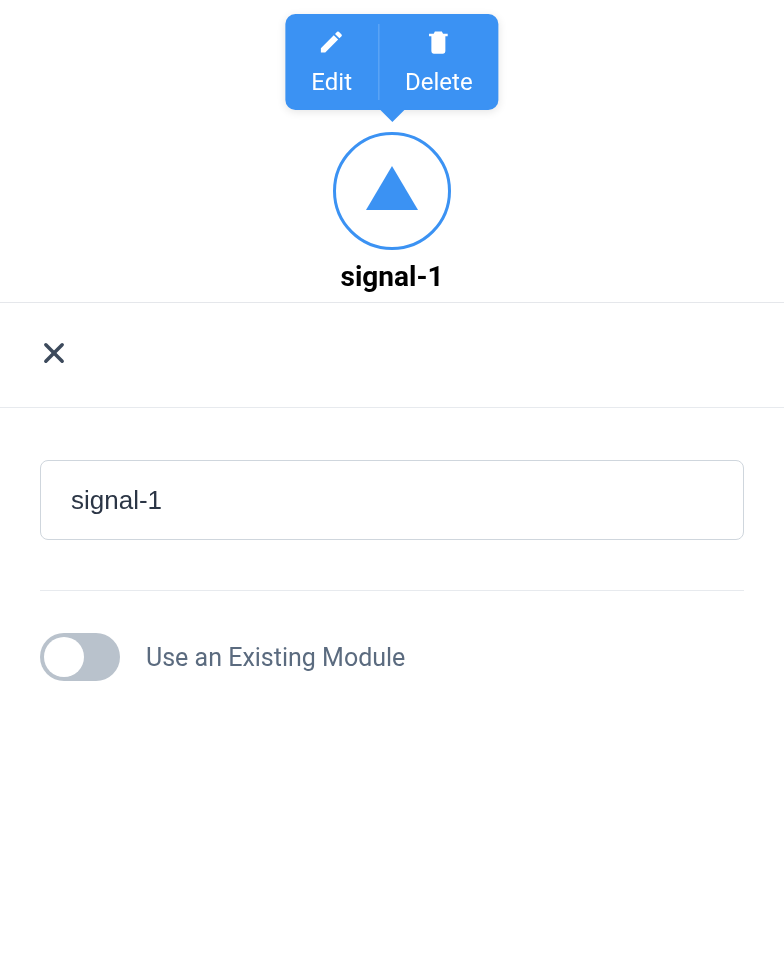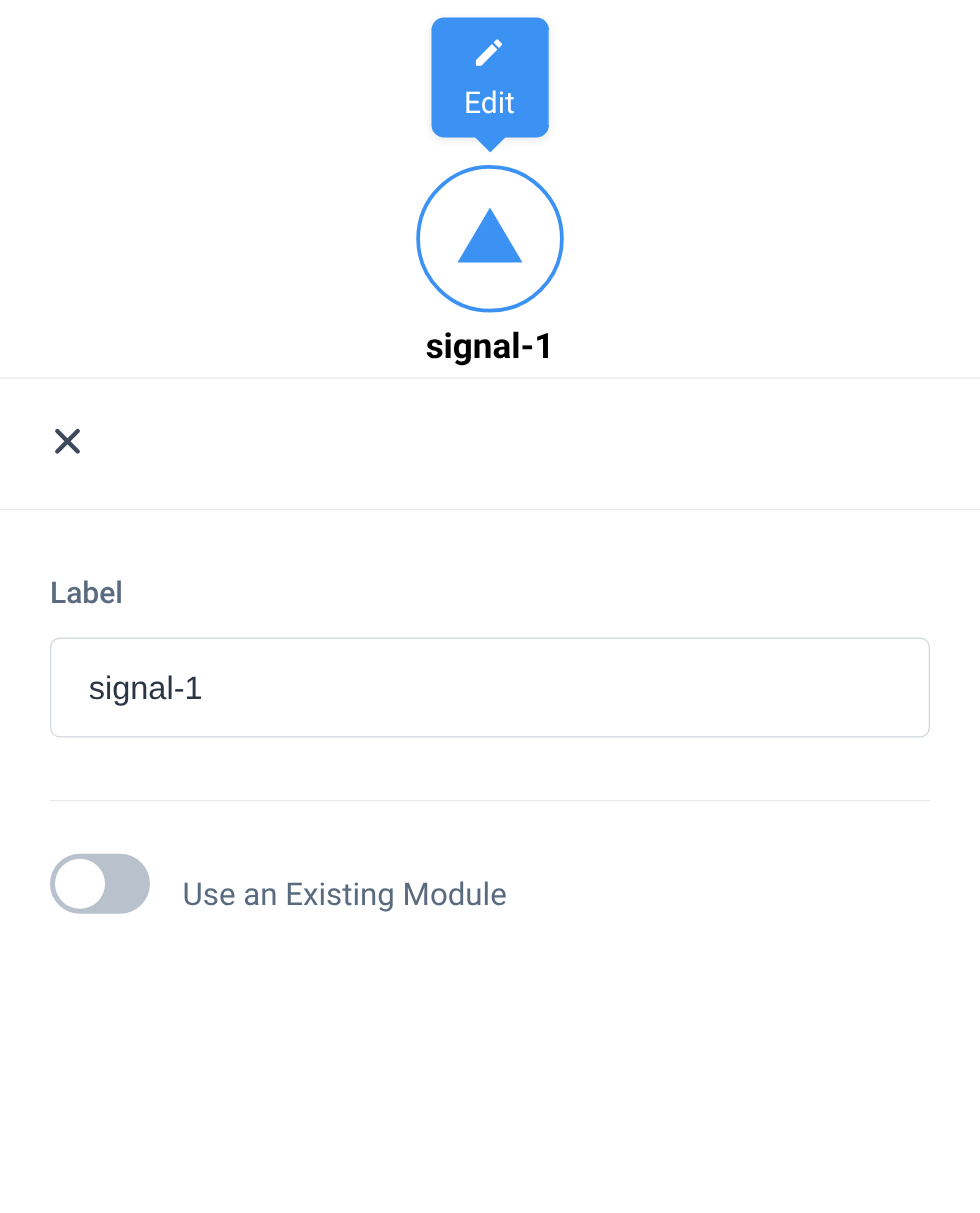--- a/index.html
+++ b/index.html
@@ -149,21 +149,21 @@
     }
 
     .hr {
       border: none;
       border-top: 1px solid #e7eaee;
       margin-top: 50px;
     }
 
     .toggle-row {
       display: flex;
-      align-items: flex-end;
+      align-items: center;
       gap: 26px;
       padding: 42px 0;
       border-bottom: 1px solid #e7eaee;
     }
     .toggle-row:last-child {
       border-bottom: none;
     }
 
     
     .toggle {
@@ -197,20 +197,28 @@
   <div class="popover">
     <div class="popover-btn">
       <span>
         <svg viewBox="0 0 24 24">
             <path d="M3 17.25V21h3.75l11.06-11.06-3.75-3.75L3 17.25zM20.71 7.04a1 1 0 0 0 0-1.41l-2.34-2.34a1 1 0 0 0-1.41 0l-1.83 1.83 3.75 3.75 1.83-1.83z"></path>
           </svg>
       </span>
       <span>Edit</span>
     </div>
     <div class="popover-sep"></div>
+    <div class="popover-btn">
+      <span>
+        <svg viewBox="0 0 24 24">
+            <path d="M6 7h12v13a2 2 0 0 1-2 2H8a2 2 0 0 1-2-2V7zm3-4h6l1 2h4v2H4V5h4l1-2z"></path>
+          </svg>
+      </span>
+      <span>Delete</span>
+    </div>
   </div>
 
   <div class="node">
     <div class="node-circle">
       <div class="node-triangle"></div>
     </div>
     <div class="node-label">signal-1</div>
   </div>
 
 </div>
@@ -220,21 +228,20 @@
     <span>
       <svg viewBox="0 0 24 24" fill="none" stroke="currentColor" stroke-width="3" stroke-linecap="round">
           <line x1="5" y1="5" x2="19" y2="19"></line>
           <line x1="19" y1="5" x2="5" y2="19"></line>
         </svg>
     </span>
   </div>
 </div>
 
 <div class="panel-body">
-  <div class="field-label">Label</div>
   <input class="text-input" type="text" value="signal-1" style="">
 
   <hr class="hr">
 
   <div class="toggle-row">
     <div class="toggle">
       <div class="toggle-knob"></div>
     </div>
     <div class="toggle-label">Use an Existing Module</div>
   </div>

